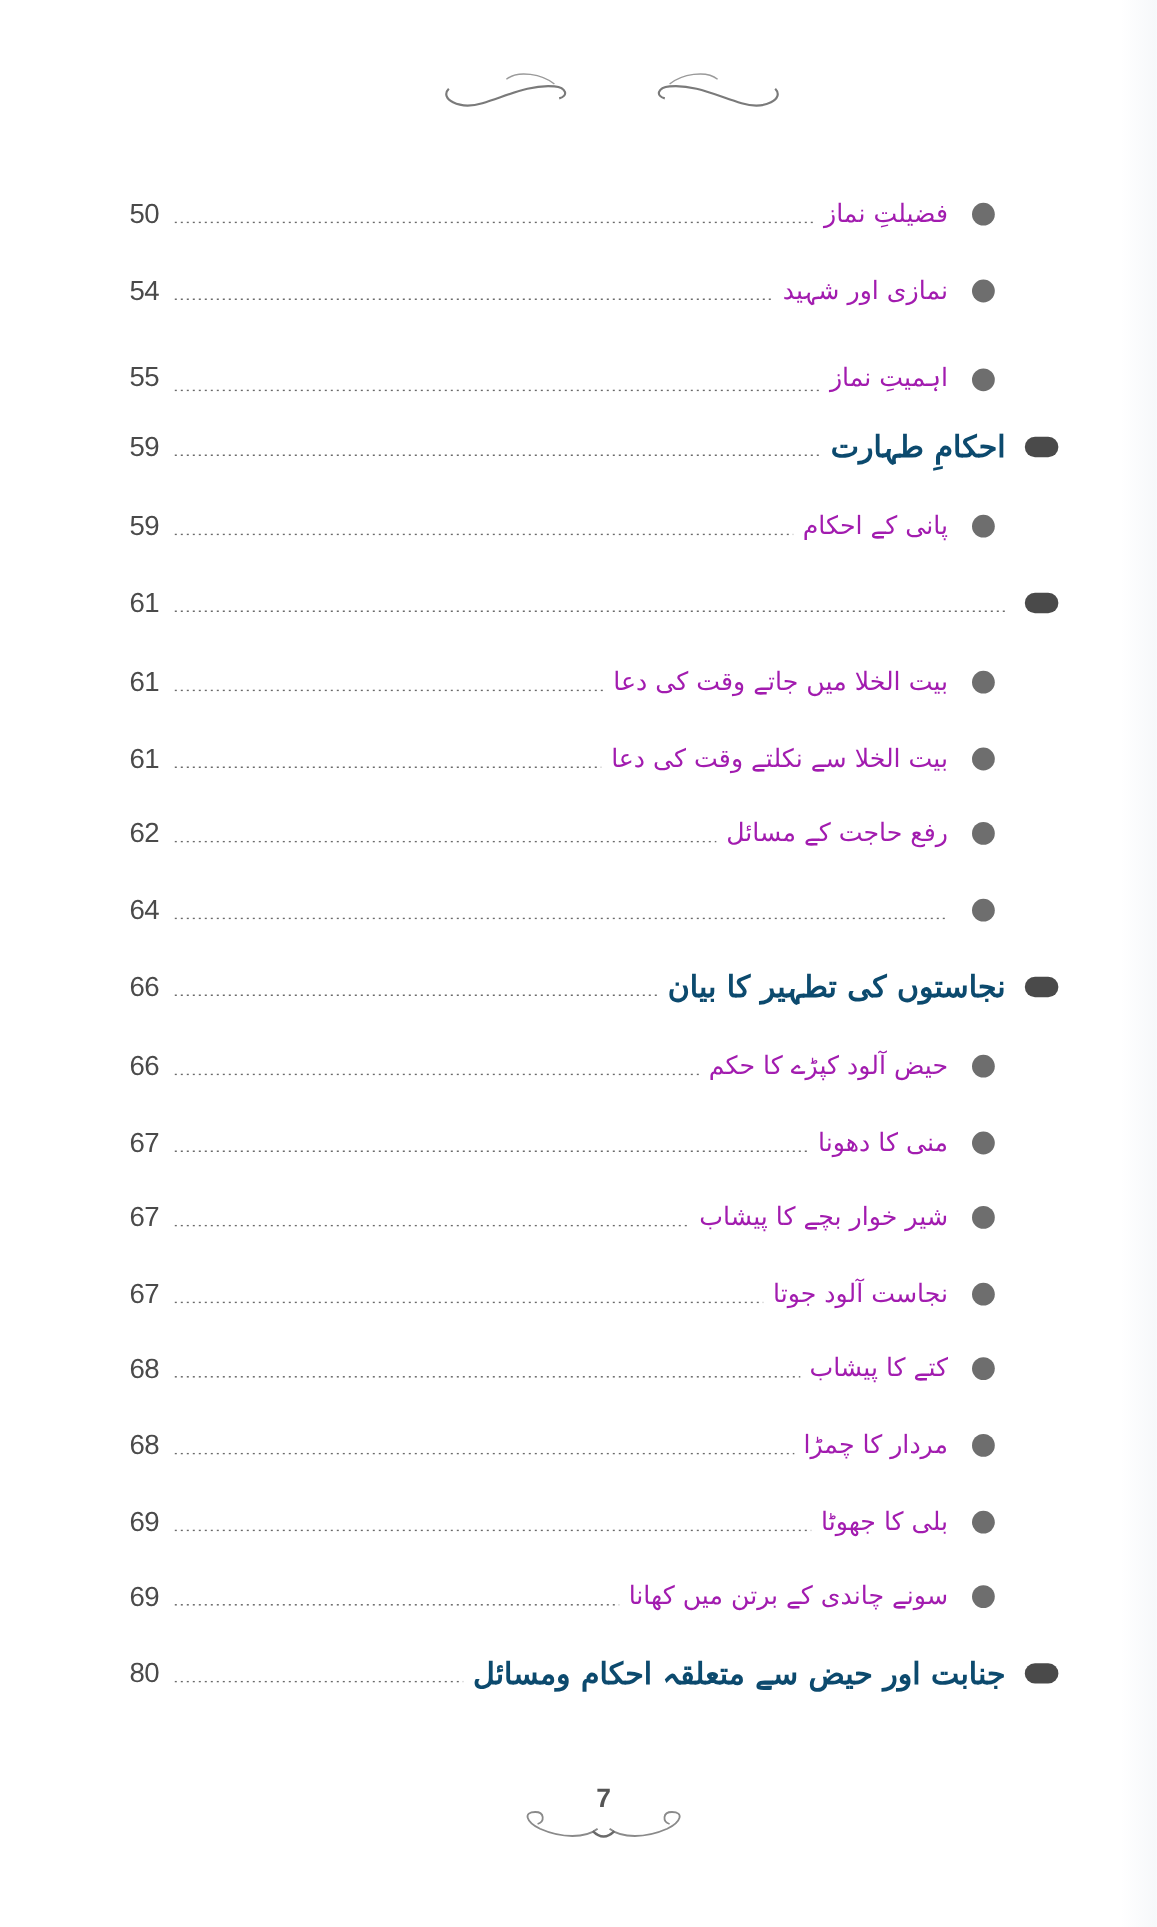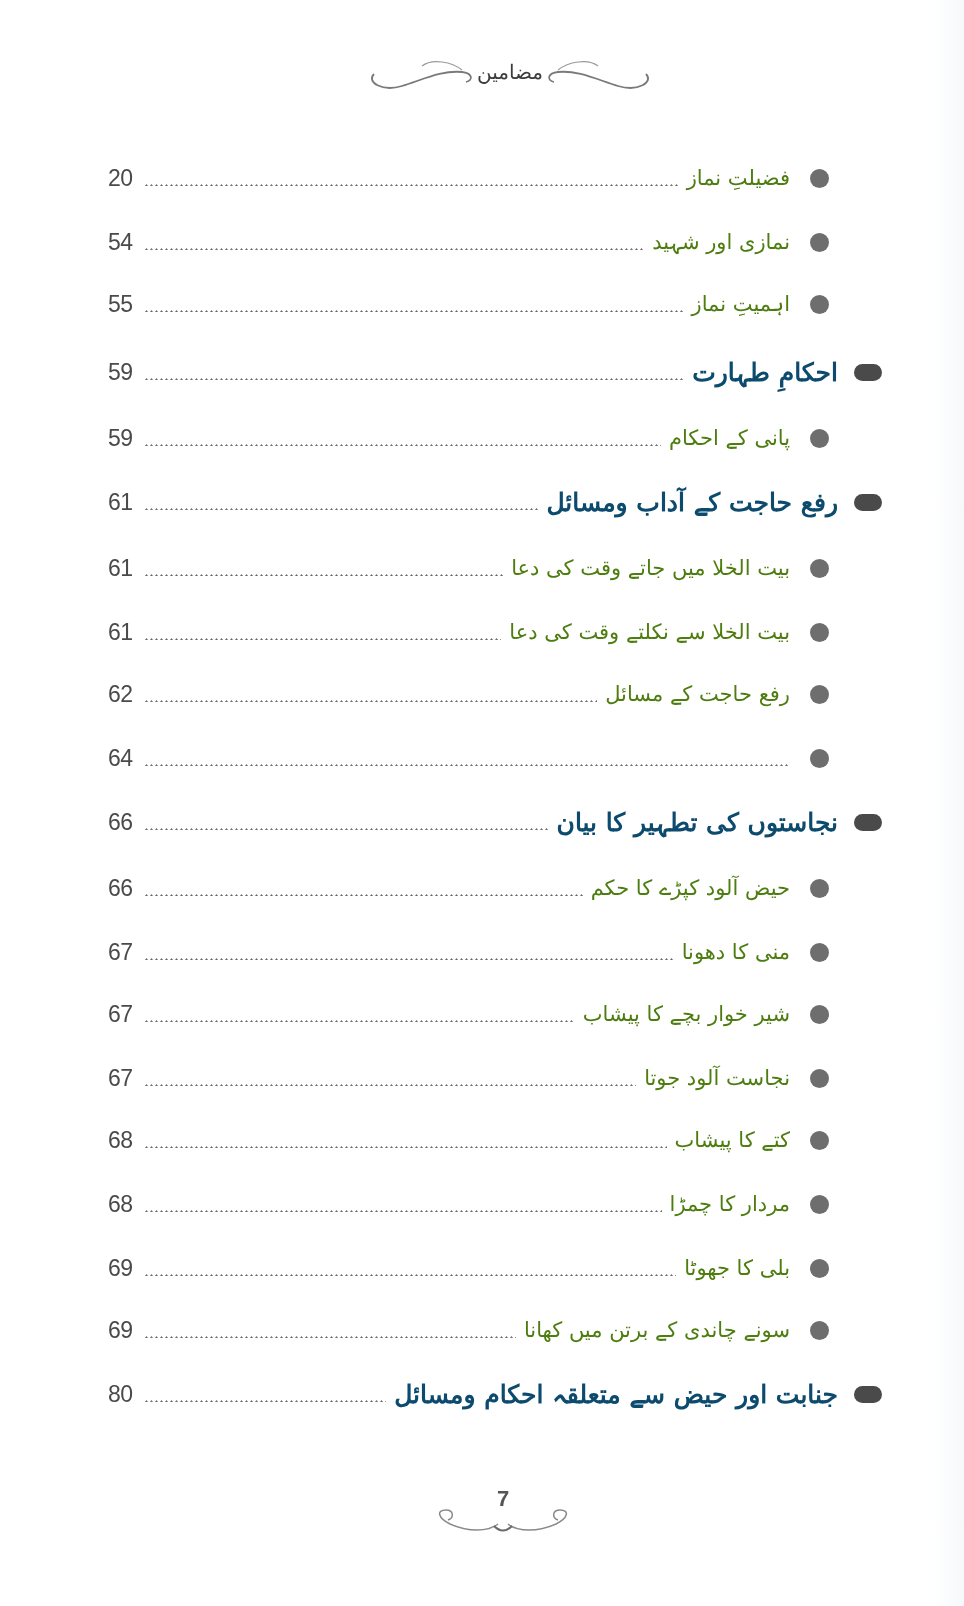--- a/index.html
+++ b/index.html
@@ -39,21 +39,21 @@
     flex: 1 1 auto;
     height: 2px;
     margin-top: 14px;
     background-image: radial-gradient(circle, #6a6a6a 0.9px, transparent 1.2px);
     background-size: 5px 3px;
     background-repeat: repeat-x;
   }
   .title {
     direction: rtl;
     font-family: "DejaVu Serif", serif;
-    color: #4d7c0f;
+    color: #a21caf;
     white-space: nowrap;
     padding-left: 8px;
     line-height: 1;
   }
   .row.sub .title { font-size: 21px; }
   .row.main .title { font-size: 25px; font-weight: bold; color: #0c4a6e; }
   .bullet-wrap { display: flex; align-items: center; justify-content: center; }
   .bullet-dot {
     width: 19px; height: 19px; border-radius: 50%;
     background: #6e6e6e;
@@ -77,41 +77,40 @@
 
 <div class="right-edge"></div>
 
 <div class="header">
   <svg width="296" height="50" viewBox="0 0 296 50">
     <path d="M12 22 C 4 30, 20 40, 40 34 C 60 28, 80 18, 100 20 C 110 21, 112 28, 104 30" stroke="#7a7a7a" stroke-width="1.8" fill="none"></path>
     <path d="M60 14 C 70 6, 90 10, 100 18" stroke="#9a9a9a" stroke-width="1.2" fill="none"></path>
     <path d="M284 22 C 292 30, 276 40, 256 34 C 236 28, 216 18, 196 20 C 186 21, 184 28, 192 30" stroke="#7a7a7a" stroke-width="1.8" fill="none"></path>
     <path d="M236 14 C 226 6, 206 10, 196 18" stroke="#9a9a9a" stroke-width="1.2" fill="none"></path>
   </svg>
-  <div class="header-title">مضامین</div>
 </div>
 
 <div class="toc" id="toc">
     <div class="row sub" style="top: 156px; width: 740px;">
-      <span class="page-num">20</span>
+      <span class="page-num">50</span>
       <span class="leader"></span>
       <span class="title">فضیلتِ نماز</span>
       <span class="bullet-wrap" style="width: 58px;">
         <span class="bullet-dot"></span>
       </span>
     </div>
     <div class="row sub" style="top: 220px; width: 740px;">
       <span class="page-num">54</span>
       <span class="leader"></span>
       <span class="title">نمازی اور شہید</span>
       <span class="bullet-wrap" style="width: 58px;">
         <span class="bullet-dot"></span>
       </span>
     </div>
-    <div class="row sub" style="top: 282px; width: 740px;">
+    <div class="row sub" style="top: 282px; width: 740px; align-items: flex-end;">
       <span class="page-num">55</span>
       <span class="leader"></span>
       <span class="title">اہمیتِ نماز</span>
       <span class="bullet-wrap" style="width: 58px;">
         <span class="bullet-dot"></span>
       </span>
     </div>
     <div class="row main" style="top: 350px; width: 790px;">
       <span class="page-num">59</span>
       <span class="leader"></span>
@@ -124,21 +123,20 @@
       <span class="page-num">59</span>
       <span class="leader"></span>
       <span class="title">پانی کے احکام</span>
       <span class="bullet-wrap" style="width: 58px;">
         <span class="bullet-dot"></span>
       </span>
     </div>
     <div class="row main" style="top: 480px; width: 790px;">
       <span class="page-num">61</span>
       <span class="leader"></span>
-      <span class="title">رفع حاجت کے آداب ومسائل</span>
       <span class="bullet-wrap" style="width: 60px;">
         <span class="bullet-pill"></span>
       </span>
     </div>
     <div class="row sub" style="top: 546px; width: 740px;">
       <span class="page-num">61</span>
       <span class="leader"></span>
       <span class="title">بیت الخلا میں جاتے وقت کی دعا</span>
       <span class="bullet-wrap" style="width: 58px;">
         <span class="bullet-dot"></span>

